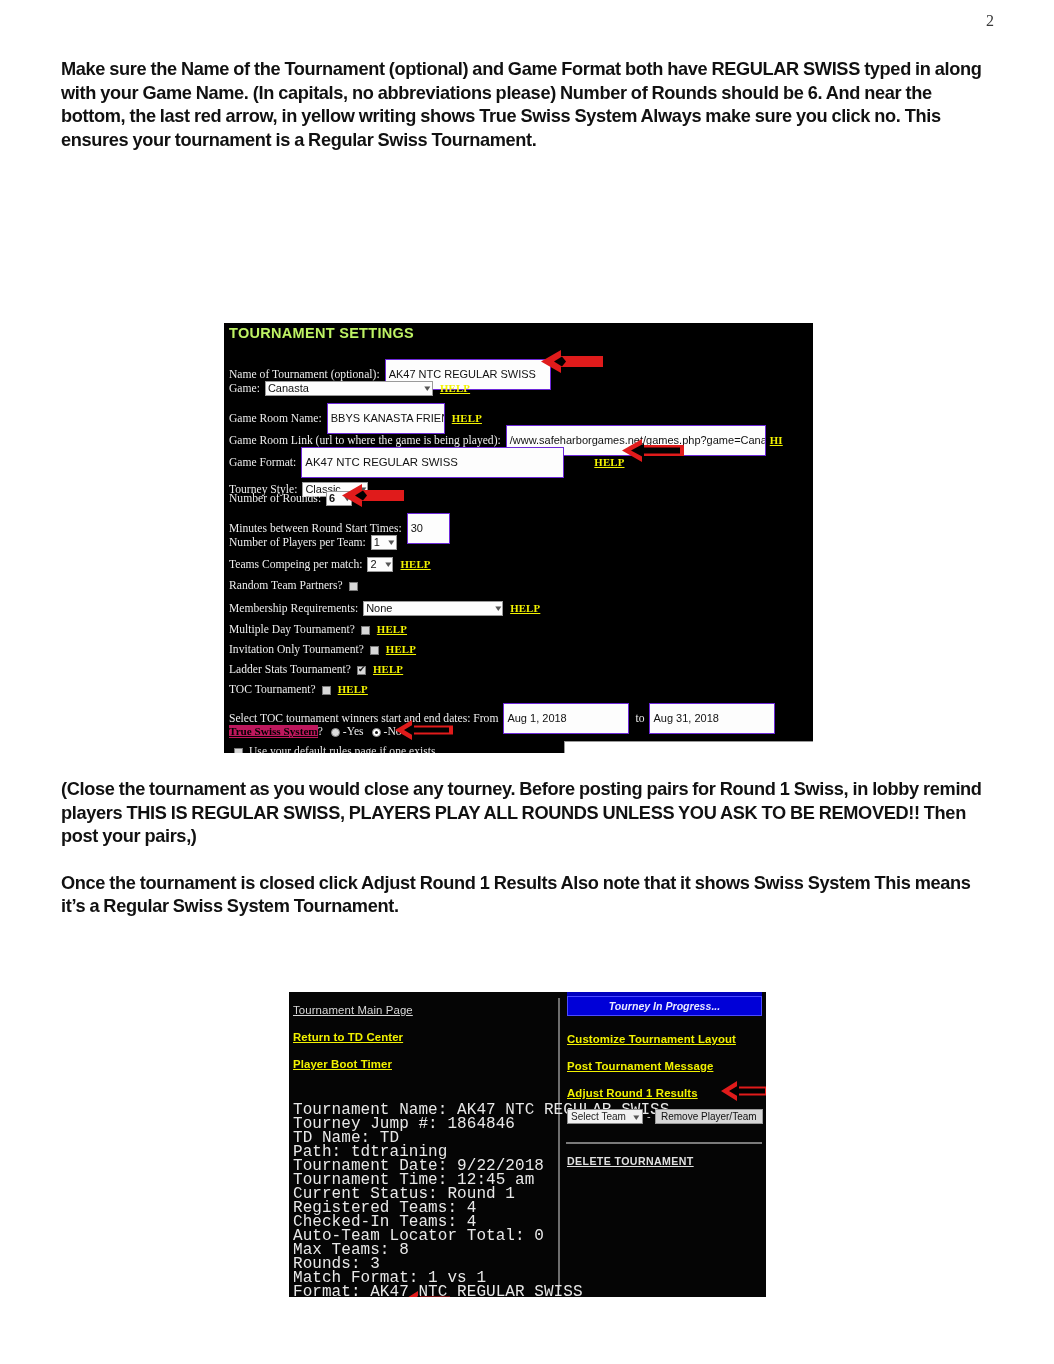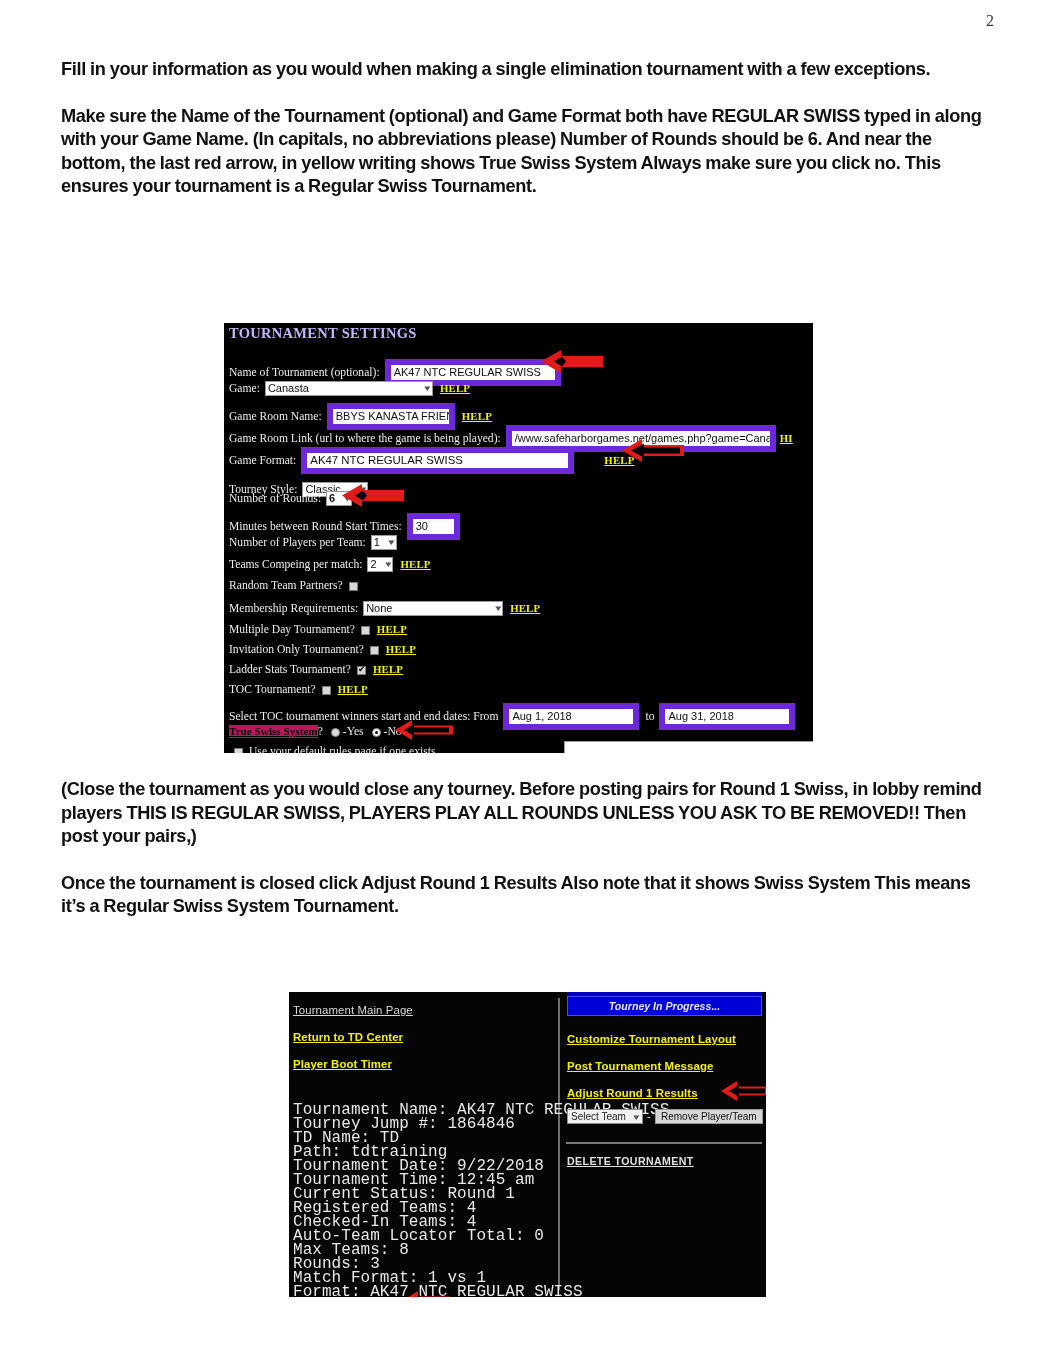--- a/index.html
+++ b/index.html
@@ -35,46 +35,46 @@
     position:absolute;left:224px;top:323px;
     width:589px;height:430px;
     background:#000;
     overflow:hidden;
     font-family:"Liberation Serif",serif;
     color:#ffffff;
   }
   .shot1-inner{position:relative;width:100%;height:100%;}
   .ts-title{
     position:absolute;left:5px;top:2px;
-    color:#c4b5fd;
-    font-family:Liberation Serif, serif;
+    color:#bef264;
+    font-family:Liberation Sans, sans-serif;
     font-weight:bold;
     font-size:14.5px;
     letter-spacing:0.3px;
   }
   .row{
     position:absolute;left:5px;
     display:flex;align-items:center;
     font-size:11.6px;
     white-space:nowrap;
     color:#f0f0f0;
     line-height:13px;
   }
   .lbl{color:#ededed;font-family:"Liberation Serif",serif;}
   .helpl{
     color:#f2f200;text-decoration:underline;font-weight:bold;
     font-size:10.8px;font-family:"Liberation Serif",serif;
     margin-left:7px;letter-spacing:0.2px;
   }
   .tinput{
     background:#fdfdfd;color:#111;
-    border:6px solid #6d28d9;
+    border:1px solid #6d28d9;
     font-family:"Liberation Sans",sans-serif;
     font-size:11px;
-    padding:1px 3px;
+    padding:8px 3px;
     height:13px;line-height:13px;
     box-sizing:content-box;
     margin-left:5px;
     overflow:hidden;
   }
   .tsel{
     background:#fdfdfd;color:#111;
     border:1px solid #9a9a9a;
     font-family:"Liberation Sans",sans-serif;
     font-size:11px;
@@ -192,21 +192,20 @@
   
   .arrow{position:absolute;}
   .arrow svg{display:block;}
 </style>
 </head>
 <body>
 
 <div class="page-number">2</div>
 
 <div class="doc-body">
-  <p class="para">Fill in your information as you would when making a single elimination tournament with a few exceptions.</p>
   <p class="para">Make sure the Name of the Tournament (optional) and Game Format both have REGULAR SWISS typed in along with your Game Name. (In capitals, no abbreviations please) Number of Rounds should be 6. And near the bottom, the last red arrow, in yellow writing shows True Swiss System Always make sure you click no. This ensures your tournament is a Regular Swiss Tournament.</p>
 </div>
 
 <div class="shot1">
  <div class="shot1-inner">
 
   <div class="ts-title">TOURNAMENT SETTINGS</div>
 
   <div class="row" style="top:36px;">
     <span class="lbl">Name of Tournament (optional):</span>

